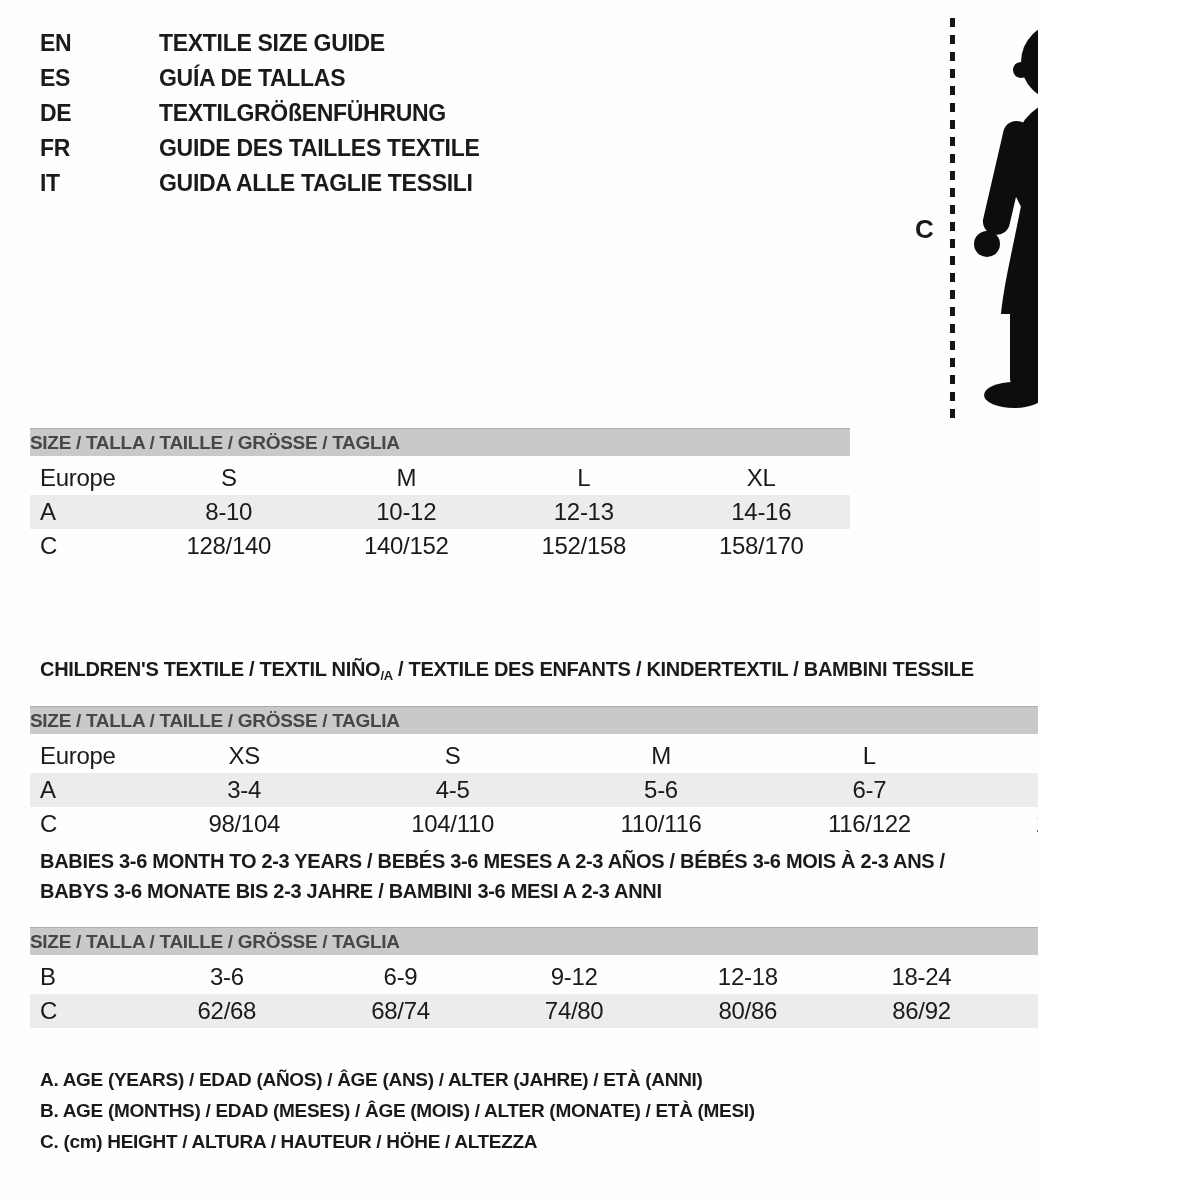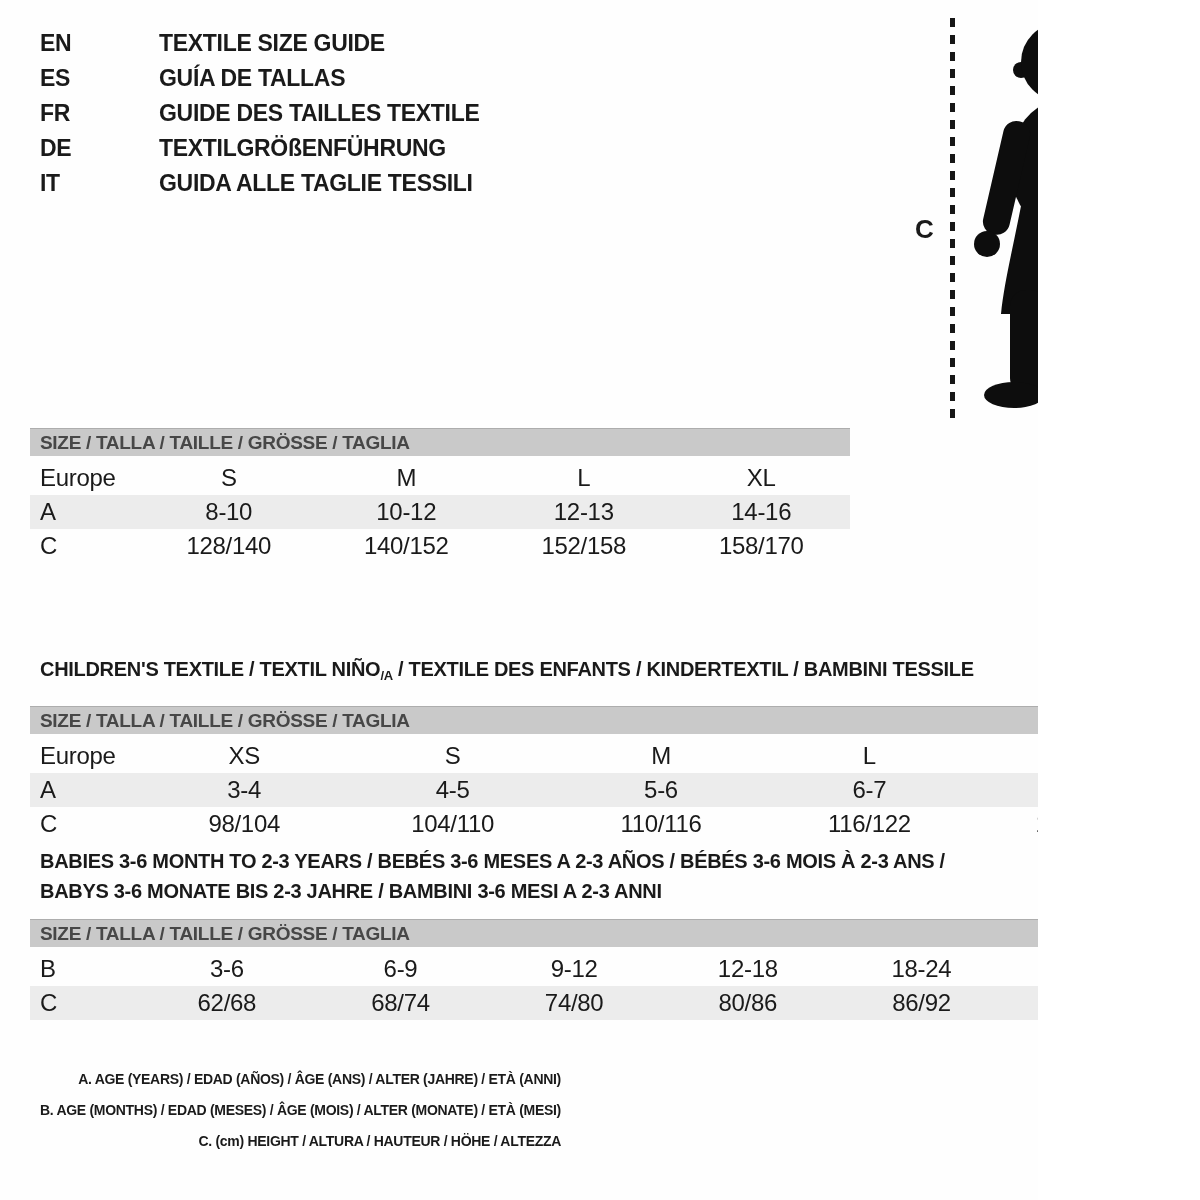--- a/index.html
+++ b/index.html
@@ -41,66 +41,66 @@
   
   .section { position: absolute; left: 30px; }
   .section-junior   { top: 428px; }
   .section-children { top: 638px; margin-top: 20px; }
   .section-babies   { top: 846px; }
 
   .section-title { font-size: 20px; padding-left: 10px; white-space: nowrap; }
   .section-title .sub { font-size: 13px; vertical-align: -4px; }
   .section-junior .section-title   { margin-bottom: 27px; }
   .section-children .section-title { margin-bottom: 23px; }
-  .section-babies .section-title   { line-height: 30px; margin-bottom: 13px; }
+  .section-babies .section-title   { line-height: 30px; margin-bottom: 21px; }
 
   .size-bar {
     height: 28px; line-height: 28px;
     background: #c9c9c9; border-top: 1px solid #adadad;
-    color: #474747; font-size: 19px; padding-left: 10px;
+    color: #474747; font-size: 19px; 
     margin-bottom: 5px;
   }
   .w-narrow { width: 820px; }
   .w-wide   { width: 1152px; }
 
   table { border-collapse: collapse; table-layout: fixed; }
   td {
     height: 34px; font-size: 24px; font-weight: normal;
     text-align: center; vertical-align: middle;
     letter-spacing: -0.3px;
   }
   td.rowhead { text-align: left; padding-left: 10px; }
   col.c-first { width: 110px; }
   tr:nth-child(even) td { background: #ececec; }
 
   
   .legend { position: absolute; left: 40px; top: 1064px; }
-  .legend-line { font-size: 14px; line-height: 31px; white-space: nowrap; text-align: right; }
+  .legend-line { font-size: 19px; line-height: 31px; white-space: nowrap; }
 </style>
 </head>
 <body>
 
 <div class="page">
 
   <div class="lang-list">
     <div class="lang-row">
       <span class="lang-code">EN</span>
       <span class="lang-label">TEXTILE SIZE GUIDE</span>
     </div>
     <div class="lang-row">
       <span class="lang-code">ES</span>
       <span class="lang-label">GUÍA DE TALLAS</span>
     </div>
     <div class="lang-row">
+      <span class="lang-code">DE</span>
+      <span class="lang-label">TEXTILGRÖßENFÜHRUNG</span>
+    </div>
+    <div class="lang-row">
       <span class="lang-code">FR</span>
       <span class="lang-label">GUIDE DES TAILLES TEXTILE</span>
-    </div>
-    <div class="lang-row">
-      <span class="lang-code">DE</span>
-      <span class="lang-label">TEXTILGRÖßENFÜHRUNG</span>
     </div>
     <div class="lang-row">
       <span class="lang-code">IT</span>
       <span class="lang-label">GUIDA ALLE TAGLIE TESSILI</span>
     </div>
   </div>
 
   <div class="figure">
     <div class="measure-line"></div>
     <span class="measure-label">C</span>

